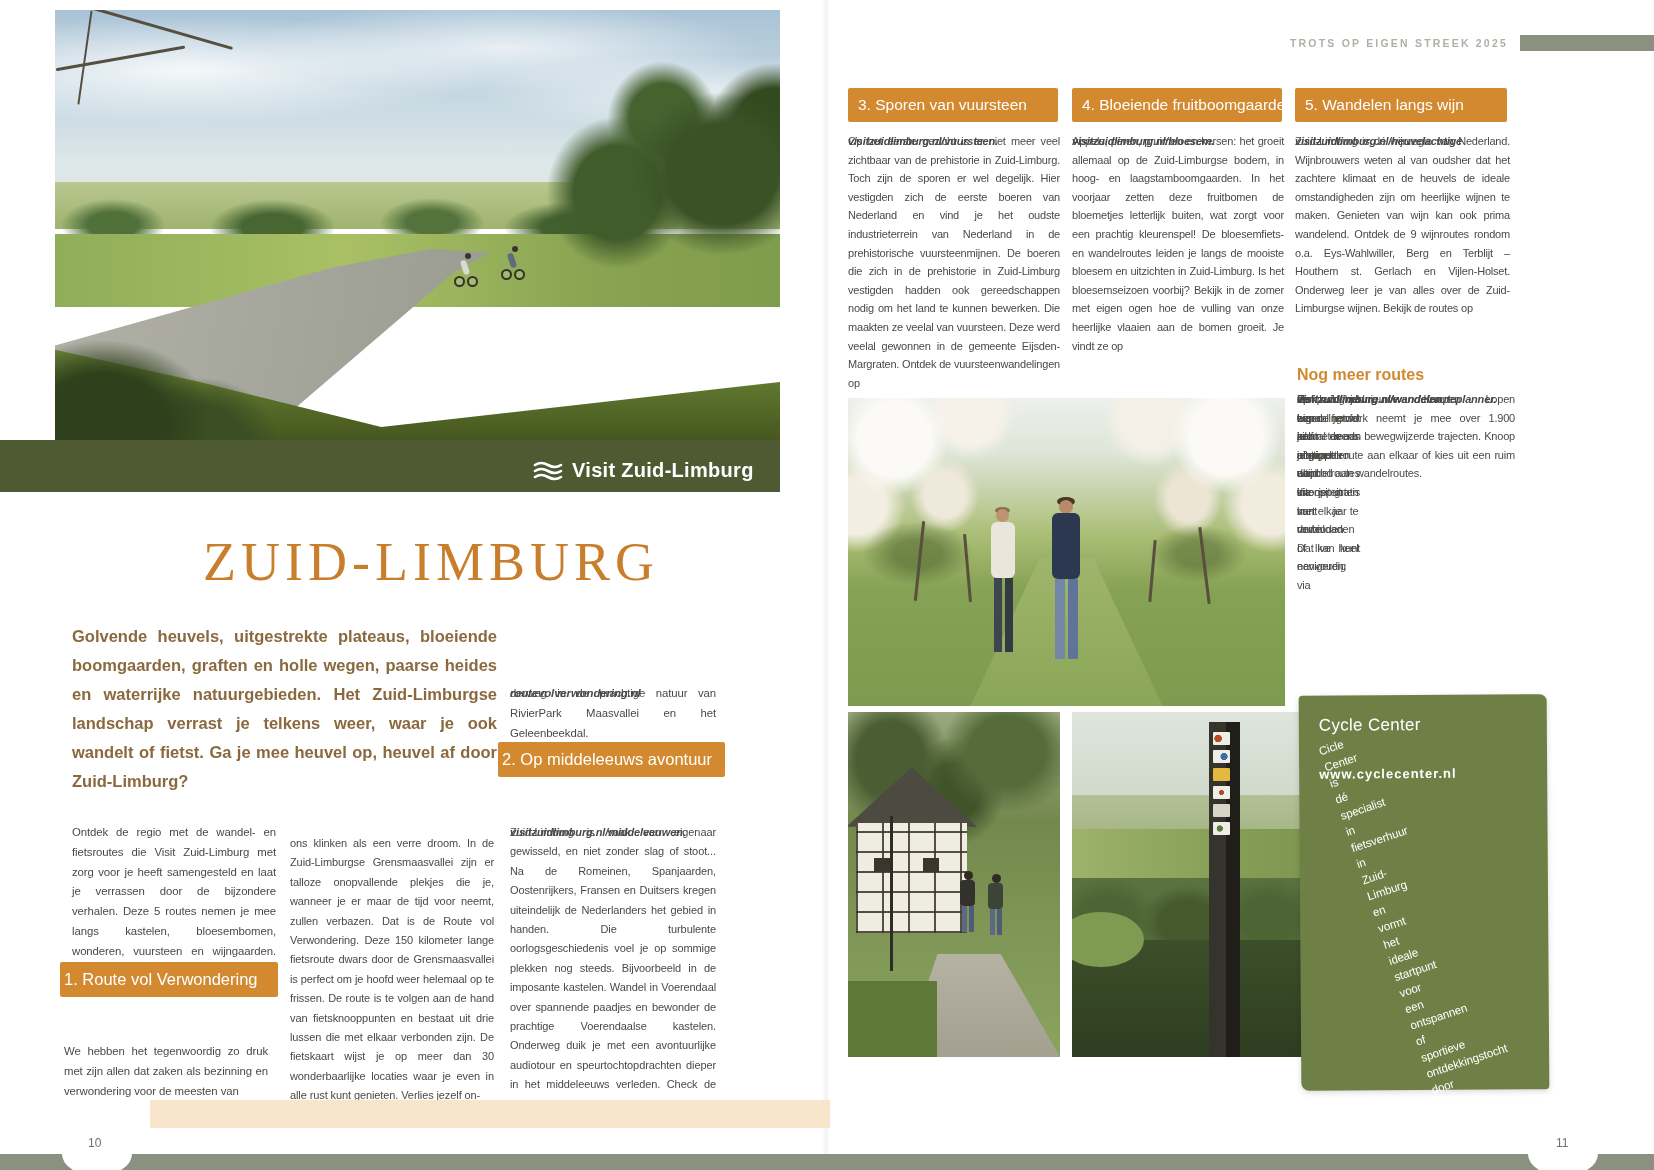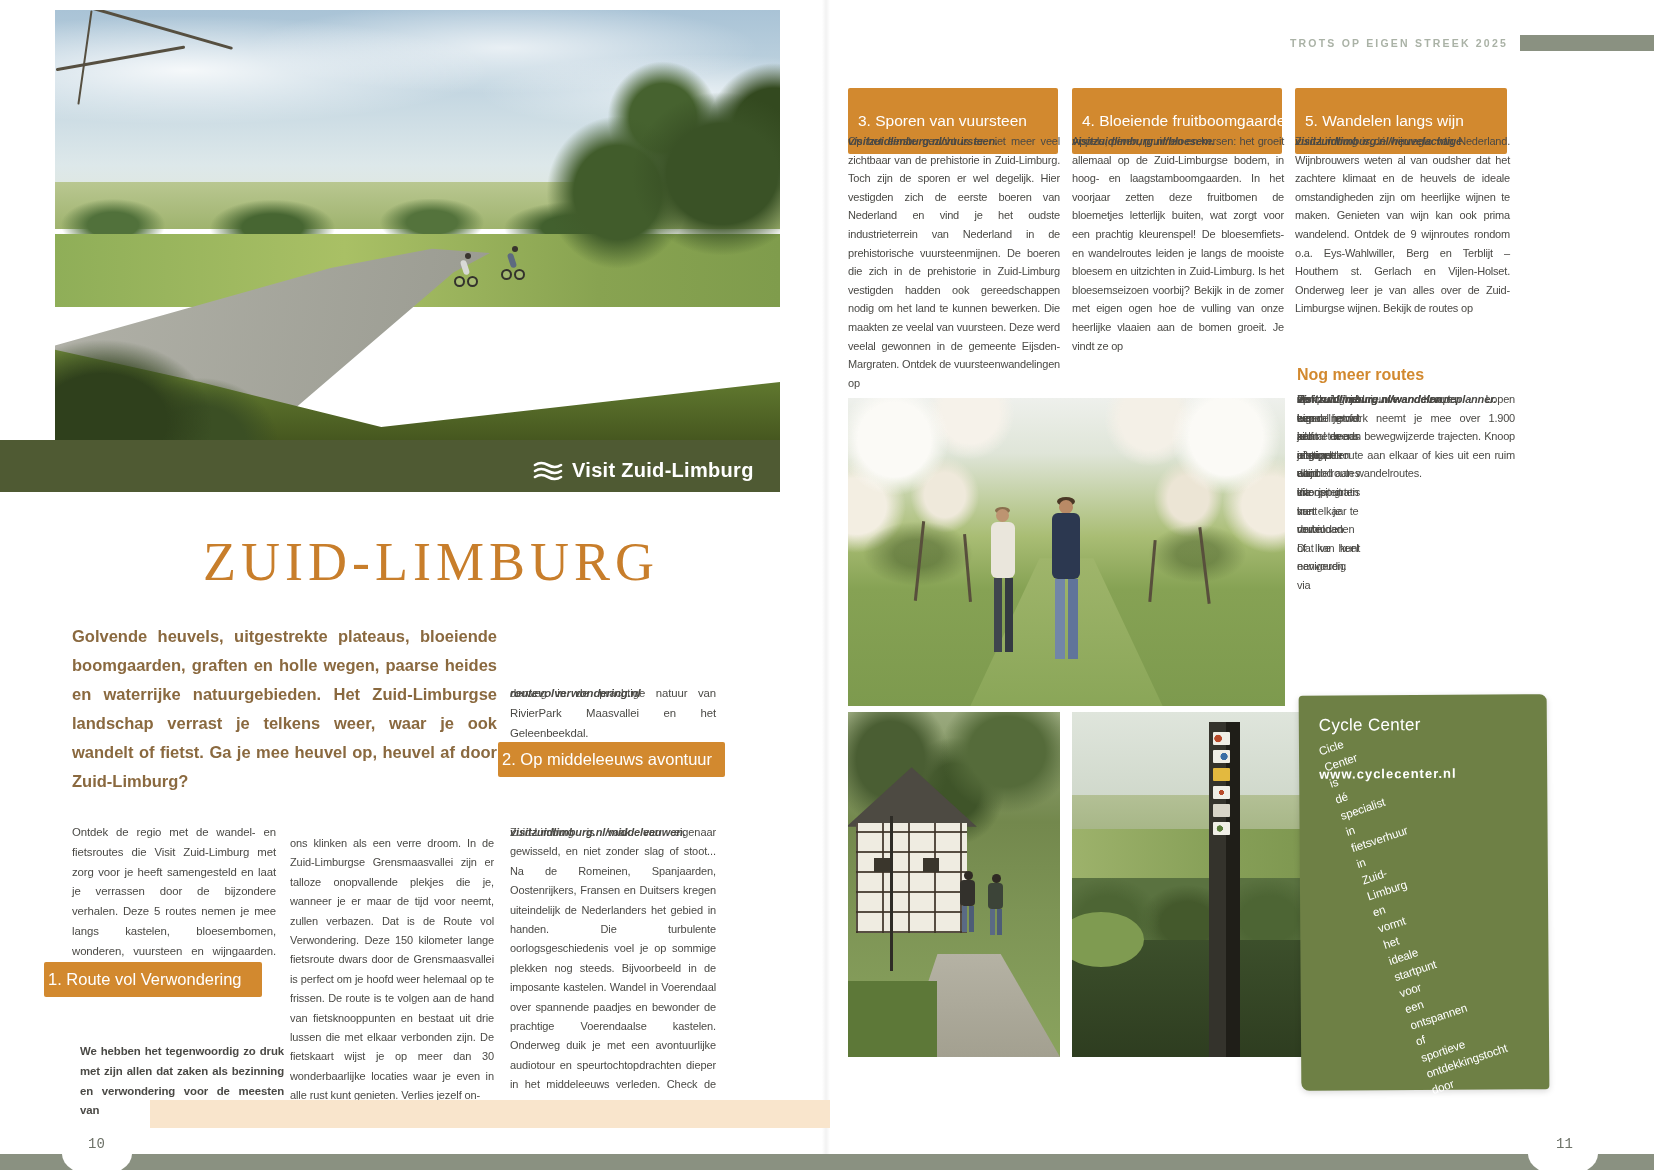--- a/index.html
+++ b/index.html
@@ -4,31 +4,31 @@
 <style>
   html,body{margin:0;padding:0;background:#e8e8e8;}
   #spread{position:relative;width:1654px;height:1170px;background:#ffffff;overflow:hidden;
           font-family:"Liberation Sans",sans-serif;color:#454440;}
   #spread *{position:absolute;box-sizing:border-box;}
 
   
   .colL{width:204px;font-size:11.4px;line-height:19.8px;text-align:justify;color:#4a4945;letter-spacing:-0.1px;margin-top:28px;}
   .colR{width:212px;font-size:11px;line-height:18.6px;text-align:justify;color:#4a4945;letter-spacing:-0.2px;}
   .obox{background:#d2892f;color:#fff;font-size:16.5px;padding:8px 4px;border-radius:2px;white-space:nowrap;overflow:hidden;}
-  .obox-r{background:#d2892f;color:#fff;font-size:15.5px;padding:24px 10px;border-radius:2px;white-space:nowrap;overflow:hidden;}
+  .obox-r{background:#d2892f;color:#fff;font-size:15.5px;padding:8px 10px;border-radius:2px;white-space:nowrap;overflow:hidden;}
   strong{font-weight:bold;font-style:italic;}
   p{margin:0;position:static;}
 
   
   #tagline{right:146px;top:37px;font-size:10.5px;font-weight:bold;letter-spacing:2.2px;color:#aab2a6;}
   #tagblock{left:1520px;top:35px;width:134px;height:16px;background:#8a9181;}
   #bottomband{left:0;top:1154px;width:1654px;height:16px;background:#8a9181;}
   .notch{width:70px;height:44px;background:#fff;border-radius:50%;top:1132px;}
   #notchL{left:62px;} #notchR{left:1528px;}
-  .pnum{top:1136px;font-size:14px;color:#6d7268;font-family:Liberation Mono, monospace;}
+  .pnum{top:1136px;font-size:12px;color:#6d7268;}
   #pn10{left:88px;} #pn11{left:1556px;}
   #creamstrip{left:150px;top:1100px;width:680px;height:28px;background:#f9e5cc;}
   #fold{left:822px;top:0;width:8px;height:1170px;background:linear-gradient(90deg,transparent,rgba(0,0,0,.05),transparent);}
 
   
   #hero{left:55px;top:10px;width:725px;height:430px;overflow:hidden;}
   .h-sky{left:0;top:0;width:100%;height:45%;background:linear-gradient(180deg,#a9c3d6 0%,#c6d8e2 45%,#dde8ea 80%,#e0e7dd 100%);}
   .h-clouds{left:0;top:0;width:100%;height:40%;
     background:radial-gradient(60% 45% at 18% 35%,rgba(255,255,255,.85),transparent 70%),
                radial-gradient(50% 38% at 62% 22%,rgba(255,255,255,.7),transparent 70%),
@@ -68,22 +68,22 @@
   #logo{left:533px;top:452px;width:220px;height:30px;display:flex;align-items:flex-end;gap:9px;}
   #logo span{position:static;color:#fff;font-size:20px;font-weight:bold;letter-spacing:.3px;white-space:nowrap;}
   #logo svg{position:static;flex:0 0 auto;}
 
   #kicker{left:72px;top:500px;width:566px;text-align:center;font-size:26px;color:#e0a55b;letter-spacing:1px;}
   #maintitle{left:150px;top:531px;width:562px;text-align:center;font-family:"Liberation Serif",serif;
              font-size:54px;color:#c87e2b;letter-spacing:5px;}
   #intro{left:72px;top:622px;width:425px;font-size:16.5px;line-height:29px;font-weight:bold;color:#8a693f;text-align:justify;}
 
   #c1p1{left:72px;top:795px;}
-  #box1{left:44px;top:962px;width:218px;}
-  #c1p2{left:80px;top:1014px;font-weight:bold;}
+  #box1{left:60px;top:962px;width:218px;}
+  #c1p2{left:64px;top:1014px;}
   #c2{left:290px;top:806px;font-size:11px;line-height:19.4px;}
   #c3p1{left:510px;top:656px;width:206px;}
   #box2{left:498px;top:742px;width:227px;}
   #c3p2{left:510px;top:795px;width:206px;font-size:11px;line-height:19.4px;}
 
   
   #box3{left:848px;top:88px;width:210px;}
   #box4{left:1072px;top:88px;width:210px;}
   #box5{left:1295px;top:88px;width:212px;}
   #s3{left:848px;top:132px;}

